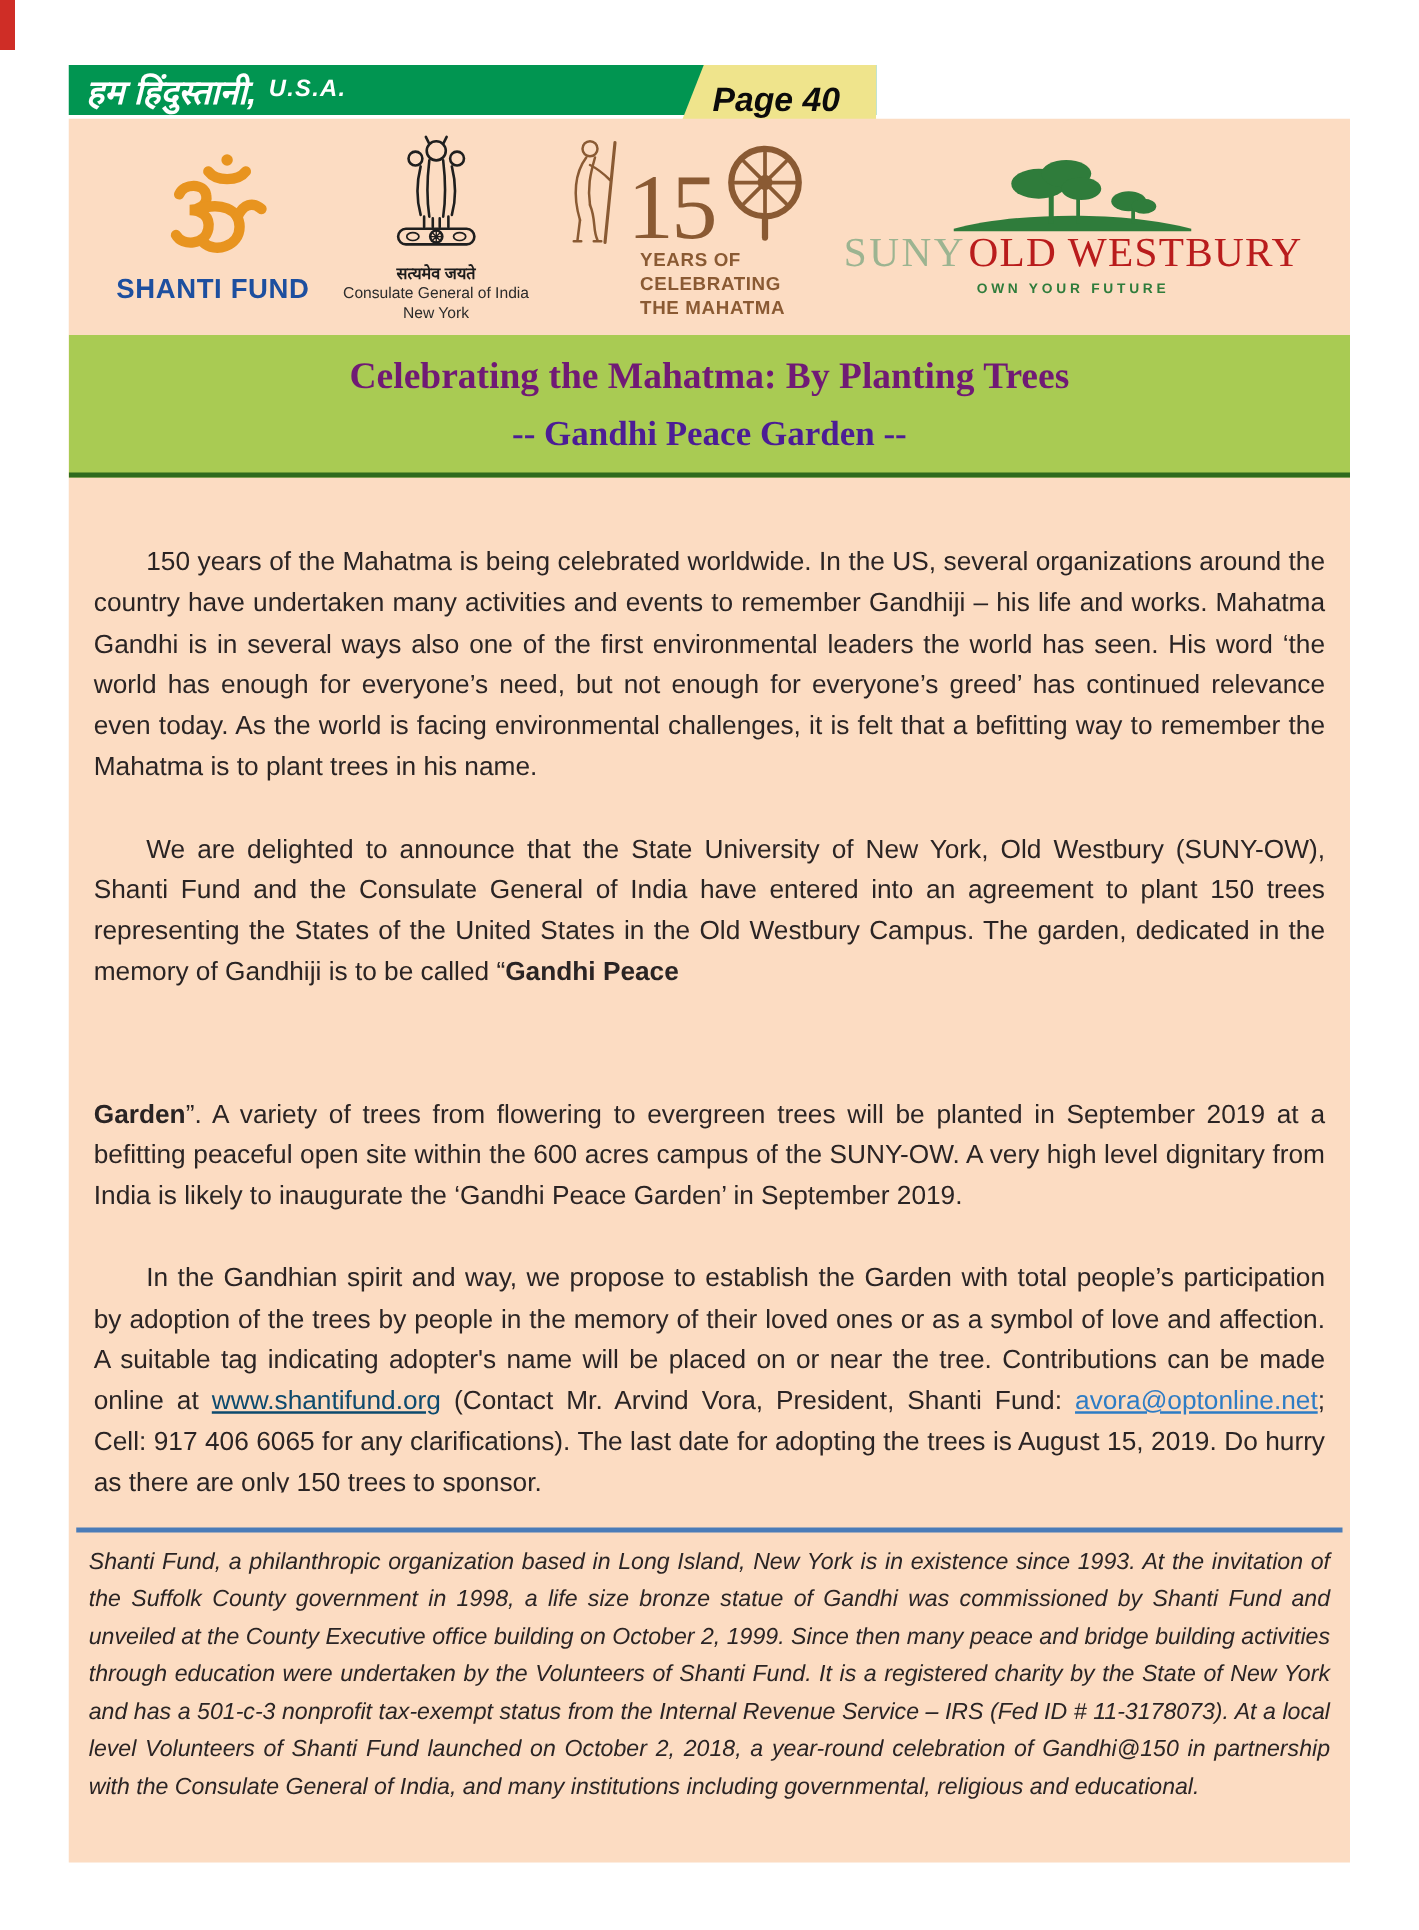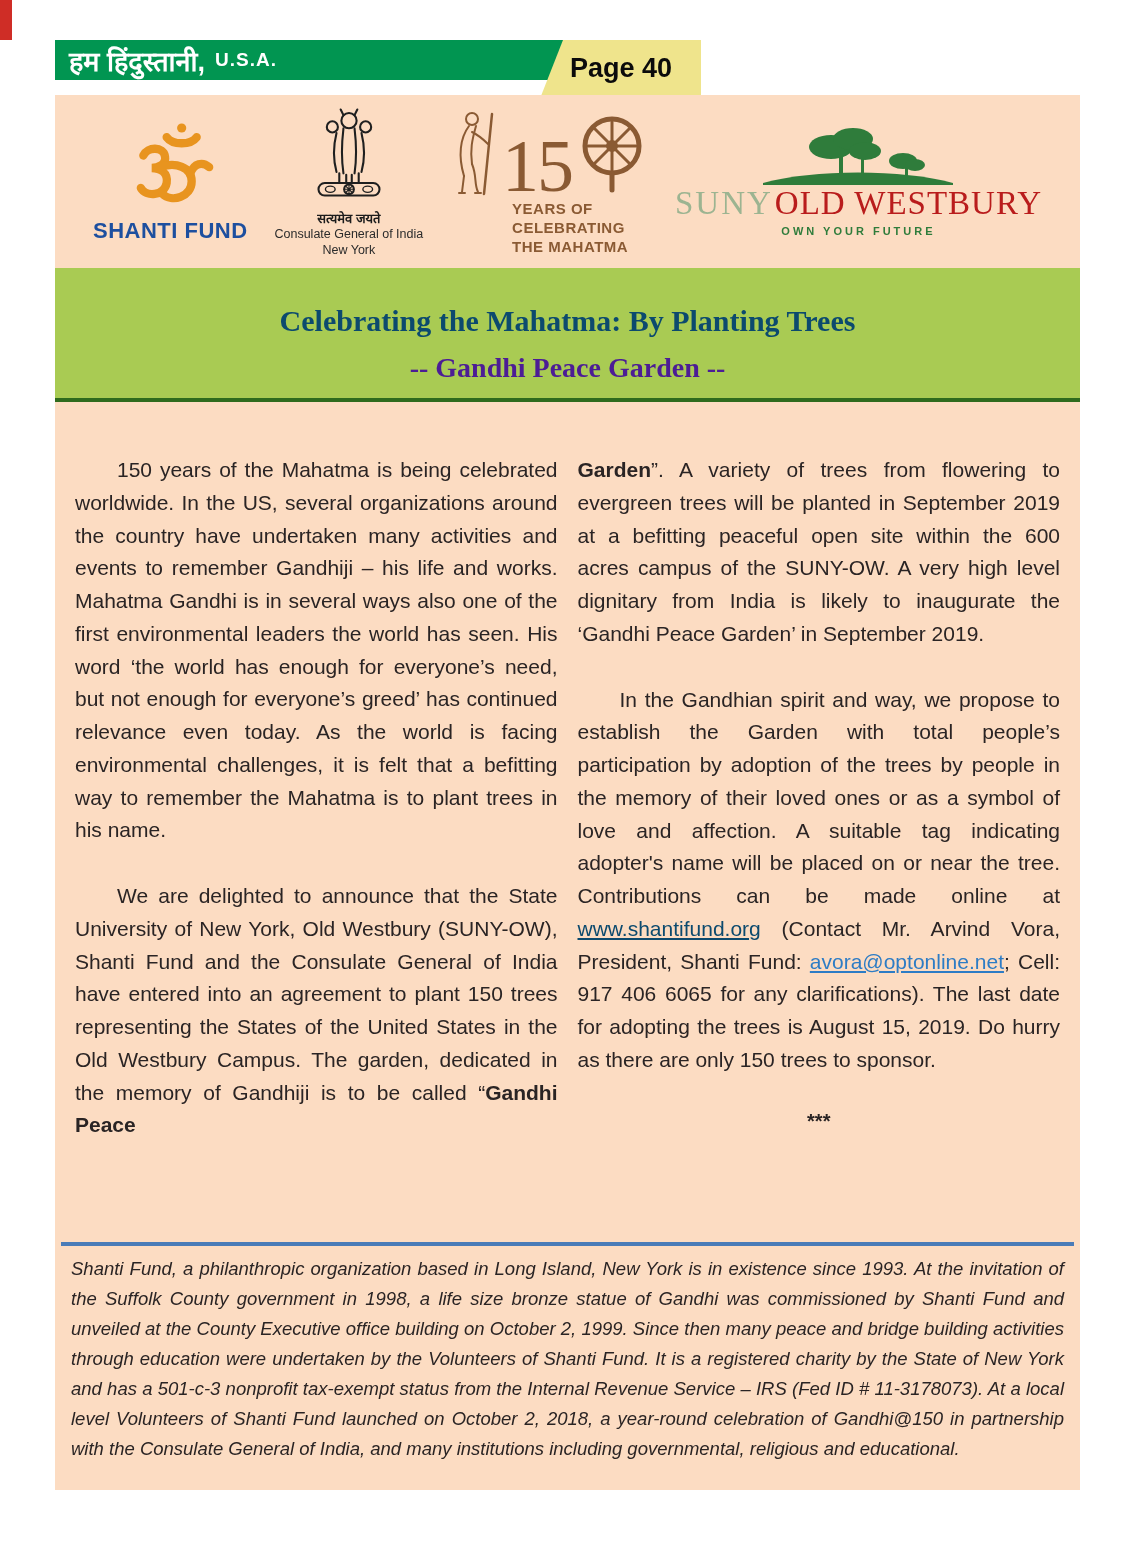--- a/index.html
+++ b/index.html
@@ -3,21 +3,21 @@
 <meta charset="utf-8">
 <style>
   html,body{margin:0;padding:0;background:#ffffff;}
   .page{position:relative;width:1135px;height:1544px;background:#ffffff;
         font-family:"Liberation Sans",sans-serif;overflow:hidden;}
 
   
   .corner-mark{position:absolute;left:0;top:0;width:12px;height:40px;background:#cf2d26;}
 
   
-  .masthead{position:absolute;left:55px;top:40px;width:1025px;height:40px;}
+  .masthead{position:absolute;left:55px;top:52px;width:1025px;height:40px;font-style:italic;}
   .mast-bar{position:absolute;left:0;top:0;width:646px;height:40px;background:#019551;
             display:flex;align-items:center;}
   .mast-title{color:#ffffff;font-weight:bold;font-size:27px;padding-left:14px;white-space:nowrap;}
   .mast-suffix{color:#ffffff;font-weight:bold;font-size:19px;margin-left:10px;letter-spacing:1px;}
   .page-flag{position:absolute;right:0;top:0;height:56px;width:160px;background:#efe48c;
              clip-path:polygon(22px 0,100% 0,100% 100%,0 100%);
              display:flex;align-items:center;justify-content:center;}
   .page-flag span{font-weight:bold;font-size:27px;color:#0b0b0b;font-family:"Liberation Sans",sans-serif;}
   .mast-right{position:absolute;right:0;top:-2px;text-align:right;line-height:1.25;}
   .mast-date{color:#c0222a;font-weight:bold;font-size:18px;}
@@ -42,25 +42,25 @@
   .g150-lines{margin-left:62px;margin-top:2px;color:#8a5a33;font-weight:bold;font-size:15px;
               line-height:1.25;letter-spacing:0.5px;}
   .logo-suny .nameline{display:flex;align-items:baseline;margin-top:-4px;}
   .suny-prefix{font-family:"Liberation Serif",serif;font-size:33px;color:#9cb491;letter-spacing:2px;margin-right:2px;}
   .suny-name{font-family:"Liberation Serif",serif;font-size:33px;color:#b91c1c;letter-spacing:1px;}
   .suny-tag{font-size:11px;font-weight:bold;color:#2f7c3b;letter-spacing:3px;margin-top:3px;}
 
   
   .headline{background:#a9cb53;text-align:center;padding:16px 10px 14px;
             border-bottom:4px solid #2f6b1d;}
-  .headline .h1{font-family:"Liberation Serif",serif;font-weight:bold;font-size:30px;color:#0c4a6e;margin-top:20px;}
+  .headline .h1{font-family:"Liberation Serif",serif;font-weight:bold;font-size:30px;color:#701a75;}
   .headline .h2{font-family:"Liberation Serif",serif;font-weight:bold;font-size:28px;color:#4c1d95;margin-top:14px;}
 
   
-  .article{display:flex;gap:20px;padding:52px 20px 0 20px;height:760px;overflow:hidden;}
+  .article{display:flex;gap:48px;padding:52px 20px 0 20px;height:760px;overflow:hidden;flex-direction:column;}
   .col{flex:1;}
   .body-par{margin:0 0 33px 0;font-size:21px;line-height:1.56;color:#2a2424;
             text-align:justify;}
   .body-par.indent{text-indent:42px;}
   .bold{font-weight:bold;}
   .body-link{color:#0c4a6e;text-decoration:underline;}
   .body-link.email{color:#2d7cc5;}
   .end-mark{text-align:center;font-size:20px;font-weight:bold;color:#2a2424;margin-top:26px;}
 
   

